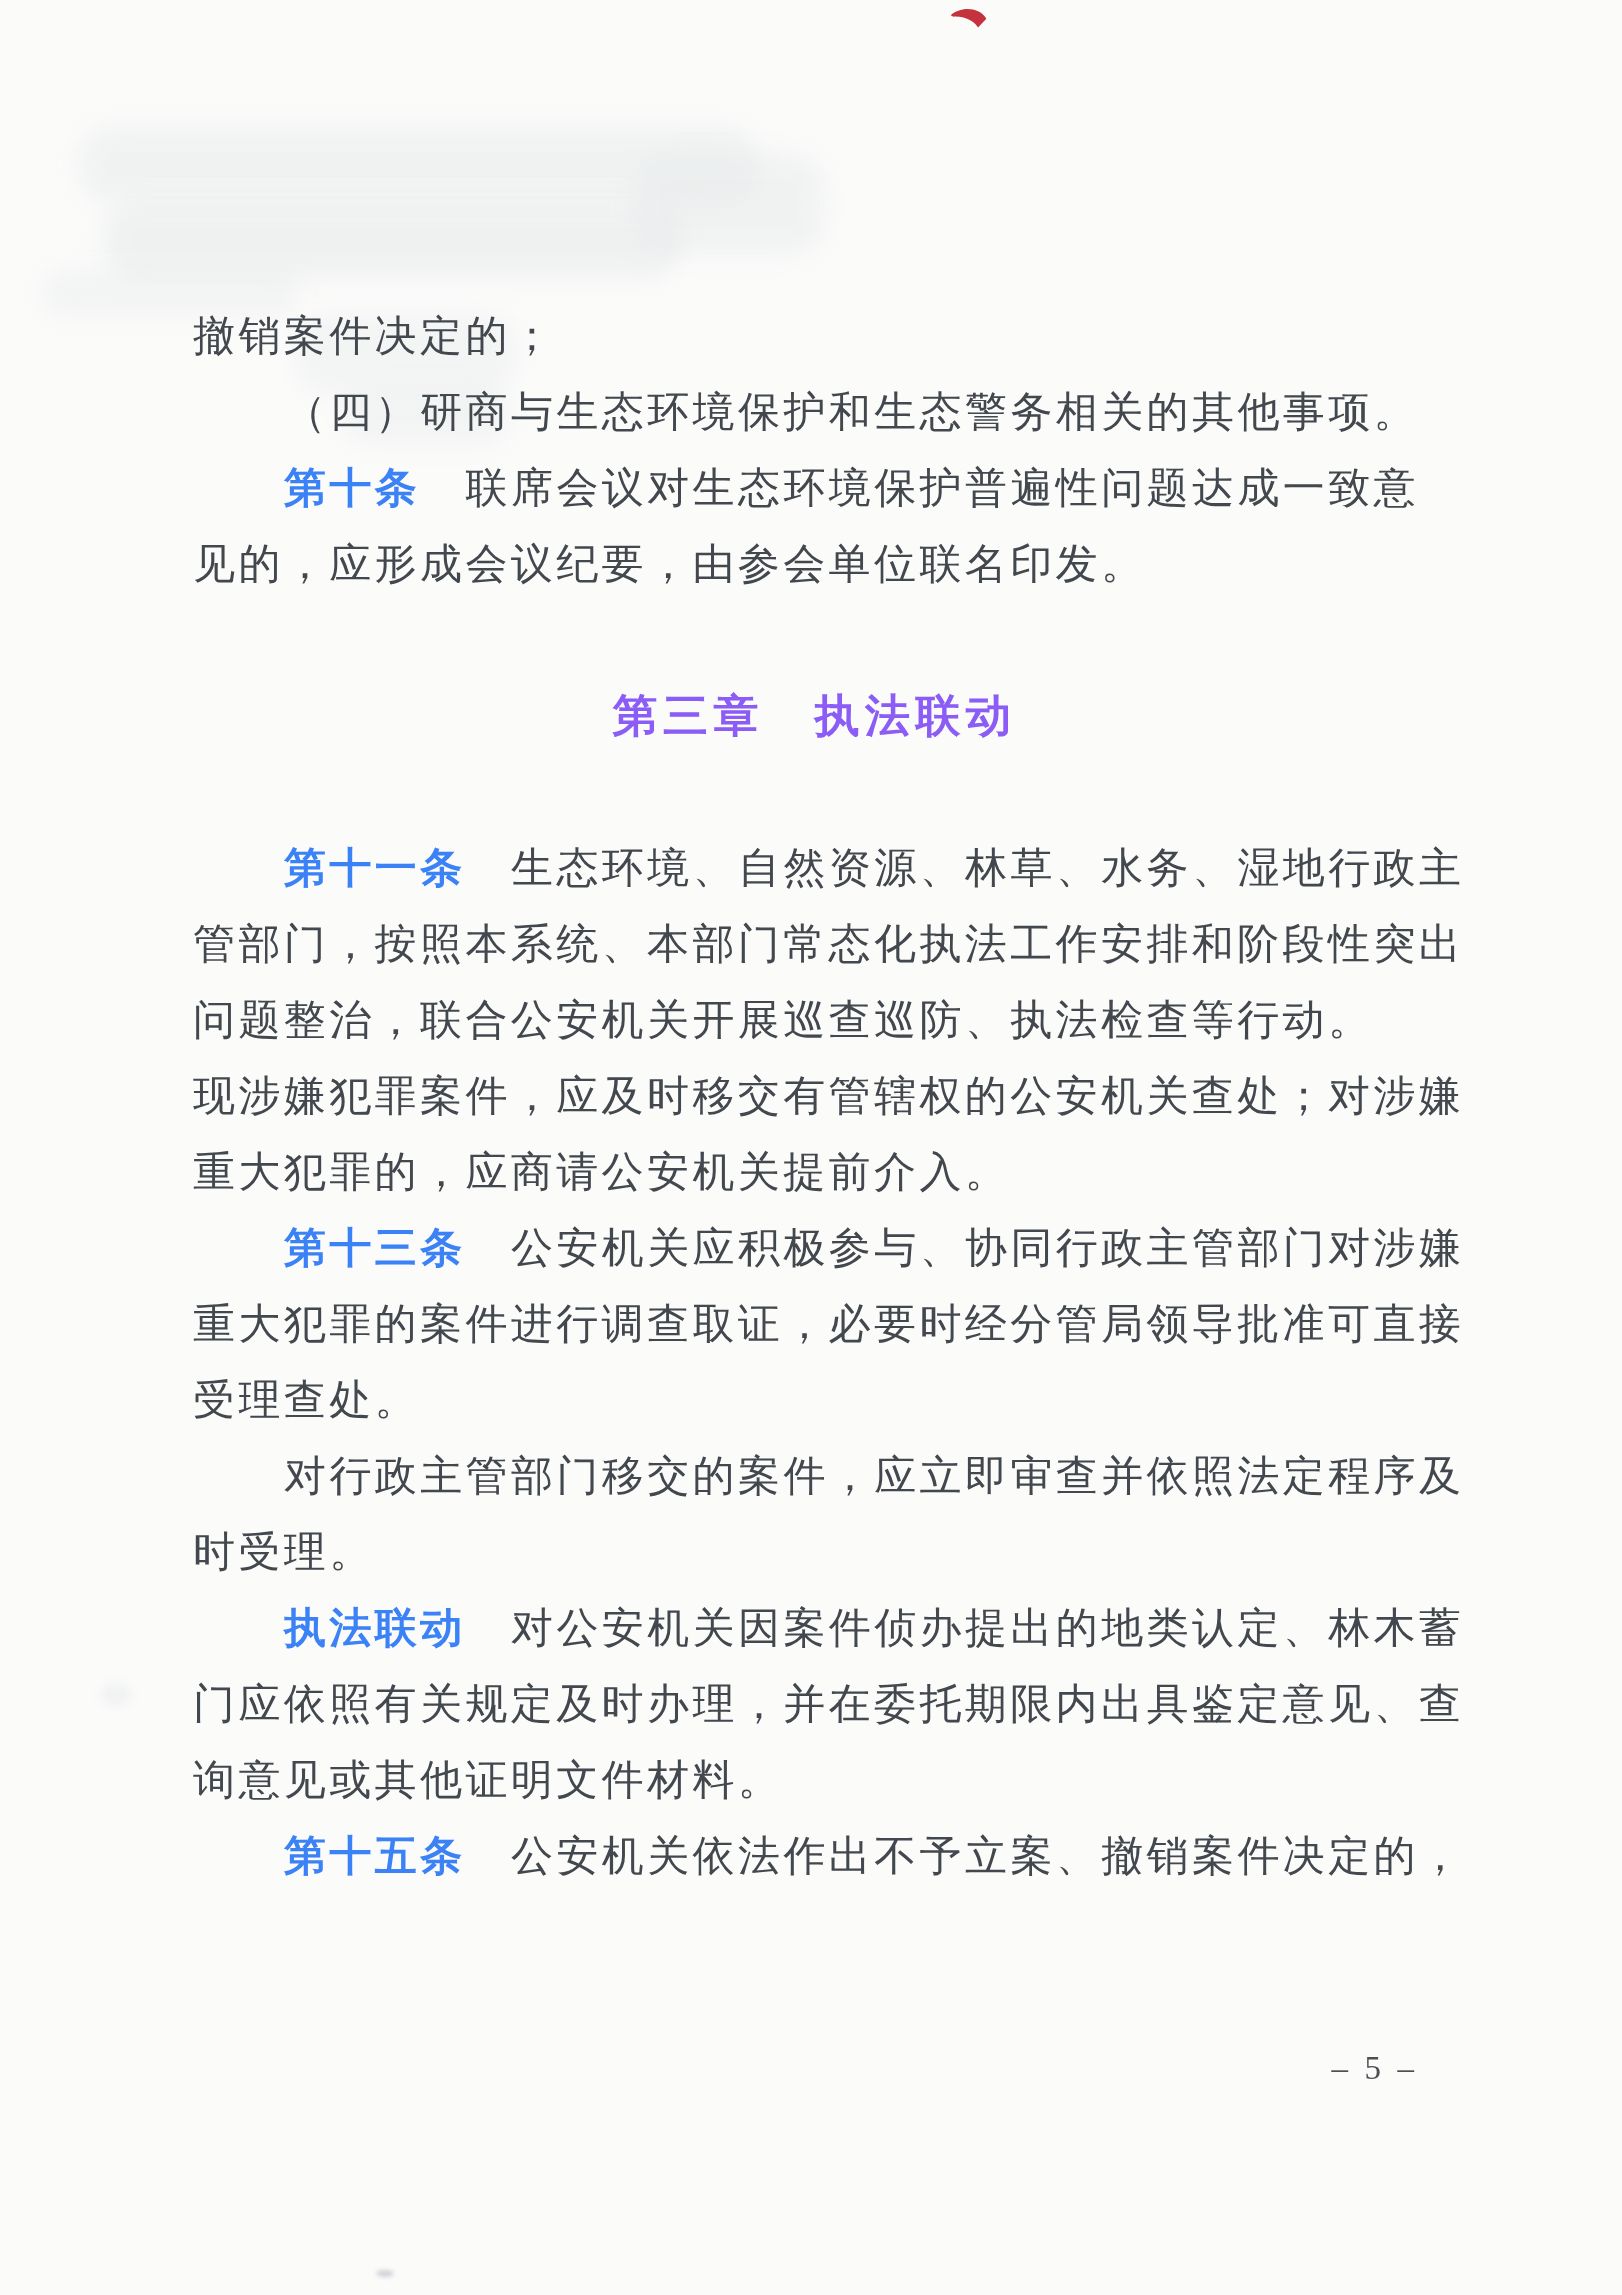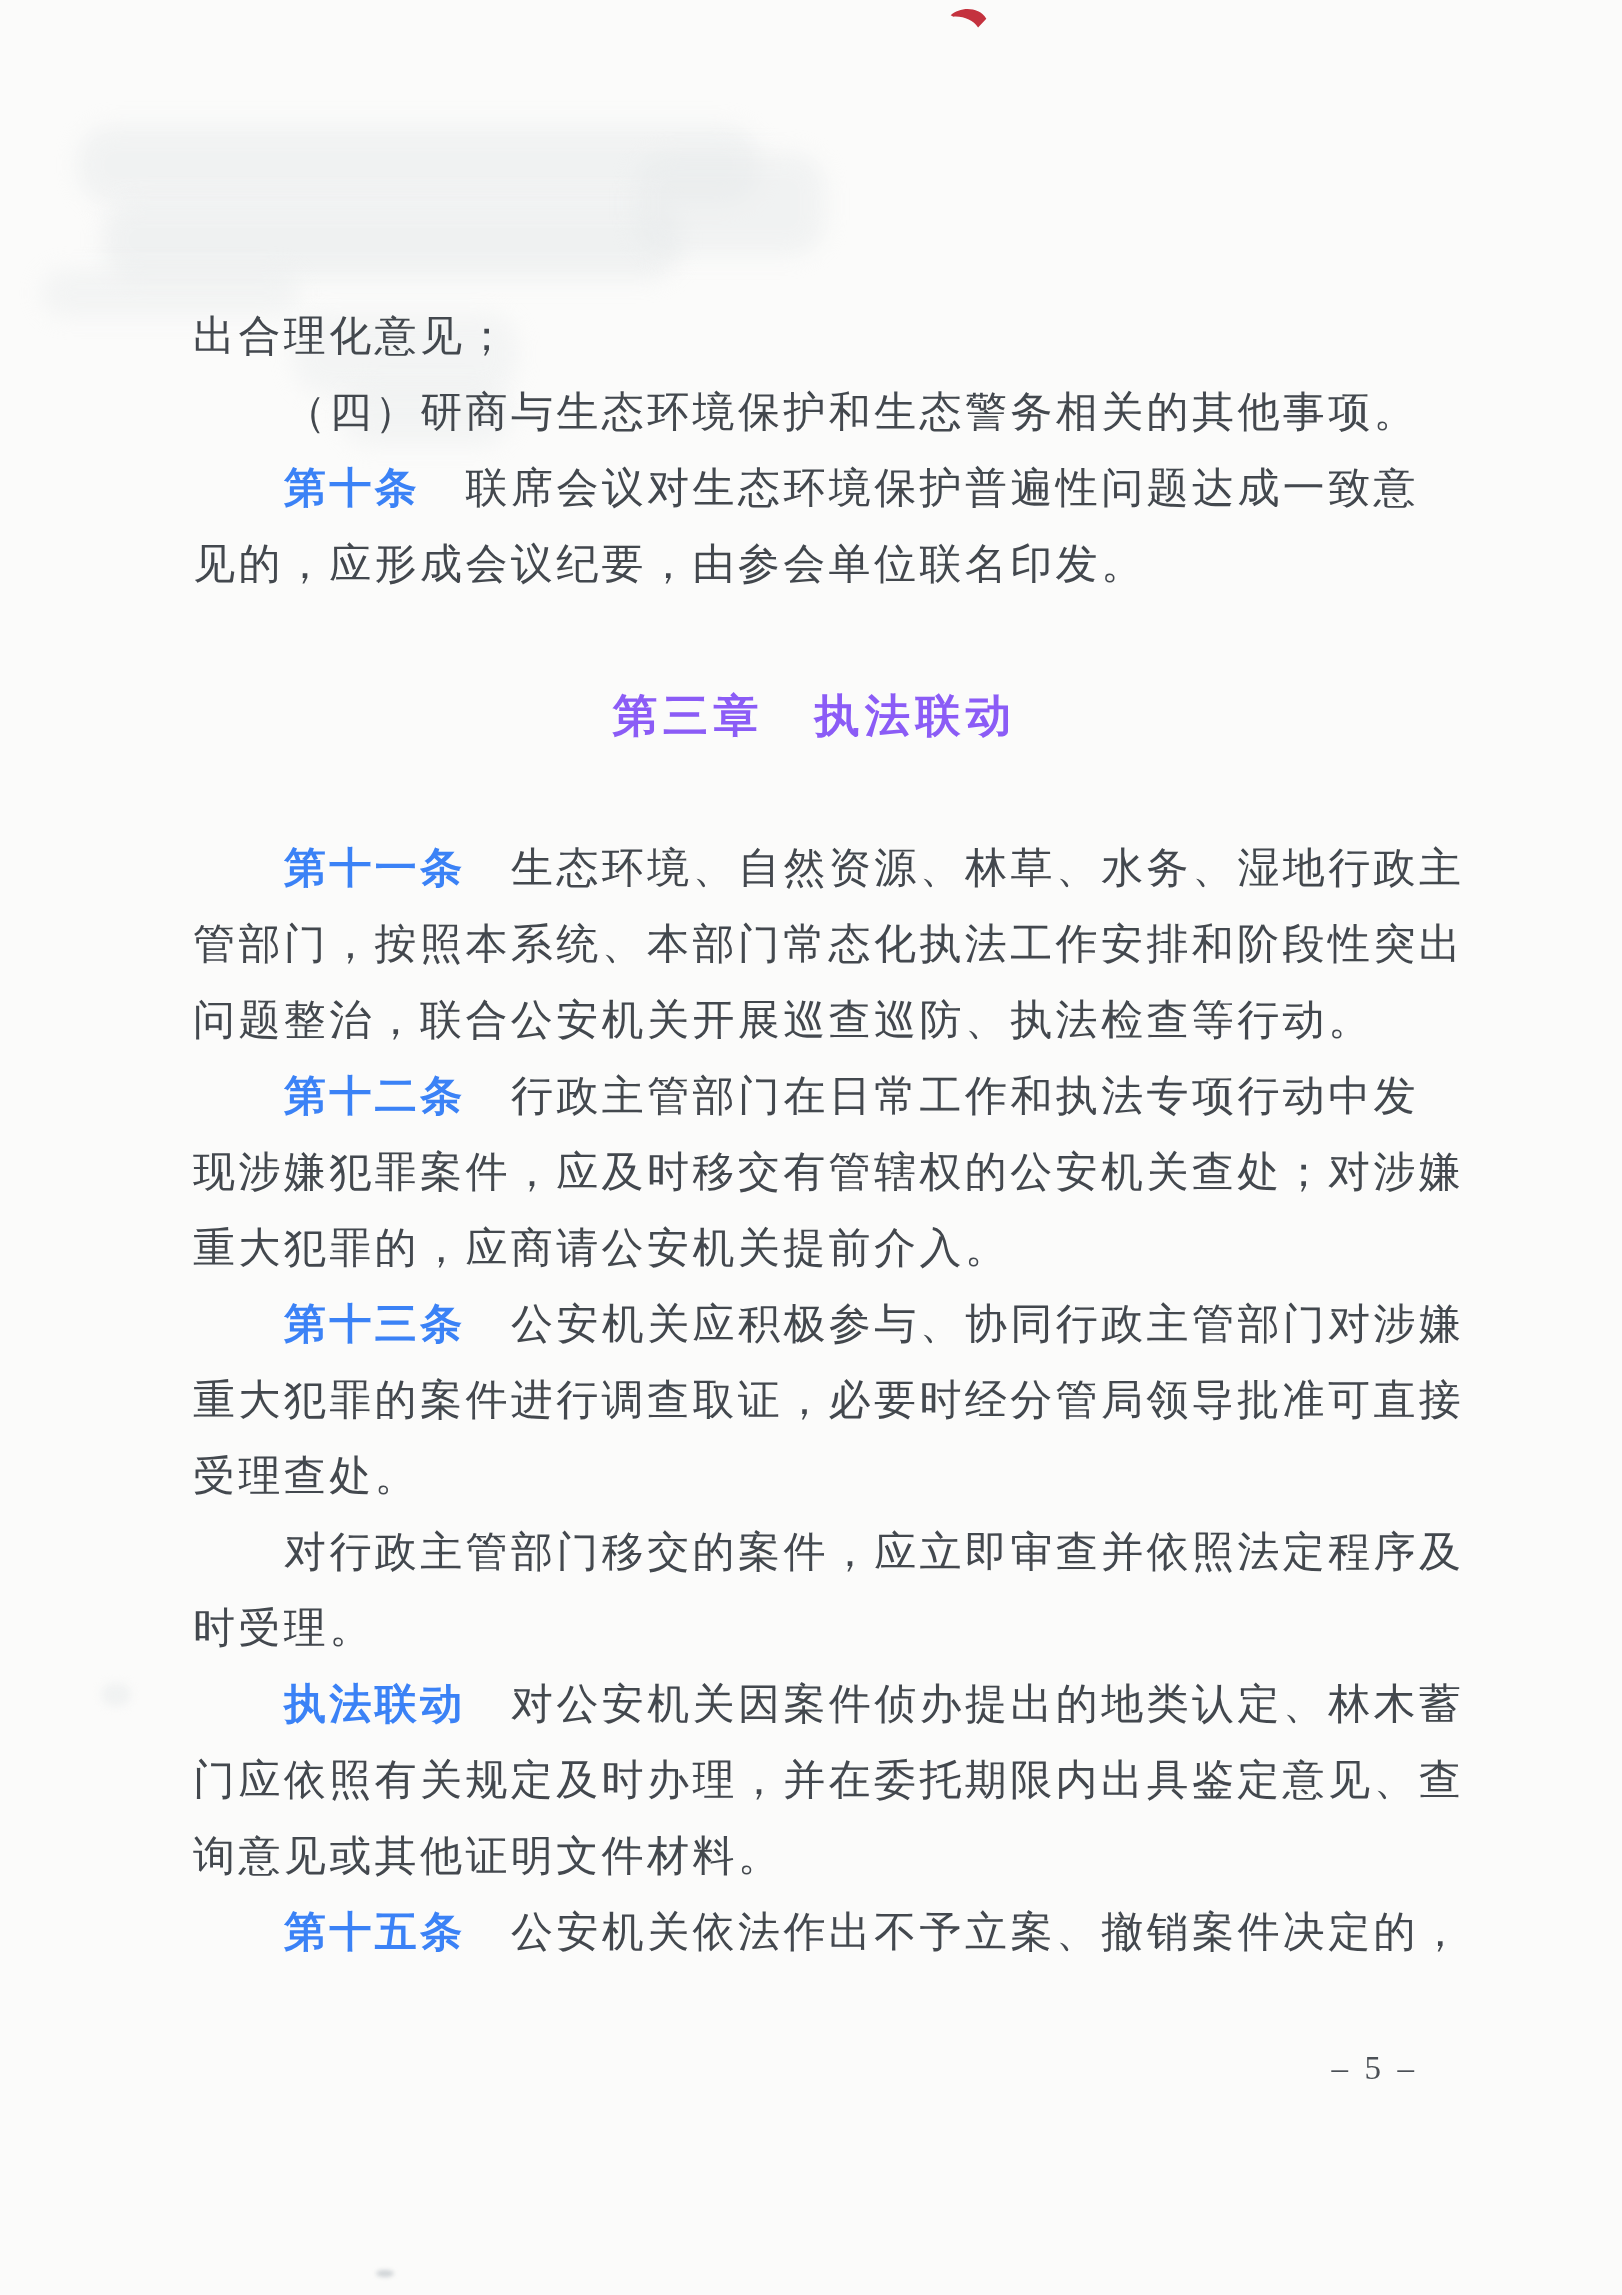--- a/index.html
+++ b/index.html
@@ -56,29 +56,28 @@
   <div class="ghost" style="left:101px;top:1683px;width:30px;height:23px;opacity:.5;filter:blur(4.8px);"></div>
   <div class="speck" style="left:376px;top:2270px;width:17.7px;height:6.8px;"></div>
 
   <span class="red-mark">
     <svg width="37" height="22" viewBox="0 0 54 32" xmlns="http://www.w3.org/2000/svg">
       <path d="M1 12 C 11 3, 27 0, 41 6 C 46 8, 50 12, 53 17 L 41 30 C 34 19, 20 13, 5 14 Z" fill="#c4323e"></path>
     </svg>
   </span>
 
   <div class="text-block">
-      <div class="line"><span>出合理化意见；</span></div>
+      <div class="line"><span>撤销案件决定的；</span></div>
       <div class="line indent"><span>（四）研商与生态环境保护和生态警务相关的其他事项。</span></div>
       <div class="line indent"><span class="article-no">第十条</span><span>　联席会议对生态环境保护普遍性问题达成一致意</span></div>
       <div class="line"><span>见的，应形成会议纪要，由参会单位联名印发。</span></div>
       <div class="line chapter"><span class="article-no">第三章</span><span>　执法联动</span></div>
       <div class="line indent"><span class="article-no">第十一条</span><span>　生态环境、自然资源、林草、水务、湿地行政主</span></div>
       <div class="line"><span>管部门，按照本系统、本部门常态化执法工作安排和阶段性突出</span></div>
       <div class="line"><span>问题整治，联合公安机关开展巡查巡防、执法检查等行动。</span></div>
-      <div class="line indent"><span class="article-no">第十二条</span><span>　行政主管部门在日常工作和执法专项行动中发</span></div>
       <div class="line"><span>现涉嫌犯罪案件，应及时移交有管辖权的公安机关查处；对涉嫌</span></div>
       <div class="line"><span>重大犯罪的，应商请公安机关提前介入。</span></div>
       <div class="line indent"><span class="article-no">第十三条</span><span>　公安机关应积极参与、协同行政主管部门对涉嫌</span></div>
       <div class="line"><span>重大犯罪的案件进行调查取证，必要时经分管局领导批准可直接</span></div>
       <div class="line"><span>受理查处。</span></div>
       <div class="line indent"><span>对行政主管部门移交的案件，应立即审查并依照法定程序及</span></div>
       <div class="line"><span>时受理。</span></div>
       <div class="line indent"><span class="article-no">执法联动</span><span>　对公安机关因案件侦办提出的地类认定、林木蓄</span></div>
       <div class="line"><span>门应依照有关规定及时办理，并在委托期限内出具鉴定意见、查</span></div>
       <div class="line"><span>询意见或其他证明文件材料。</span></div>

